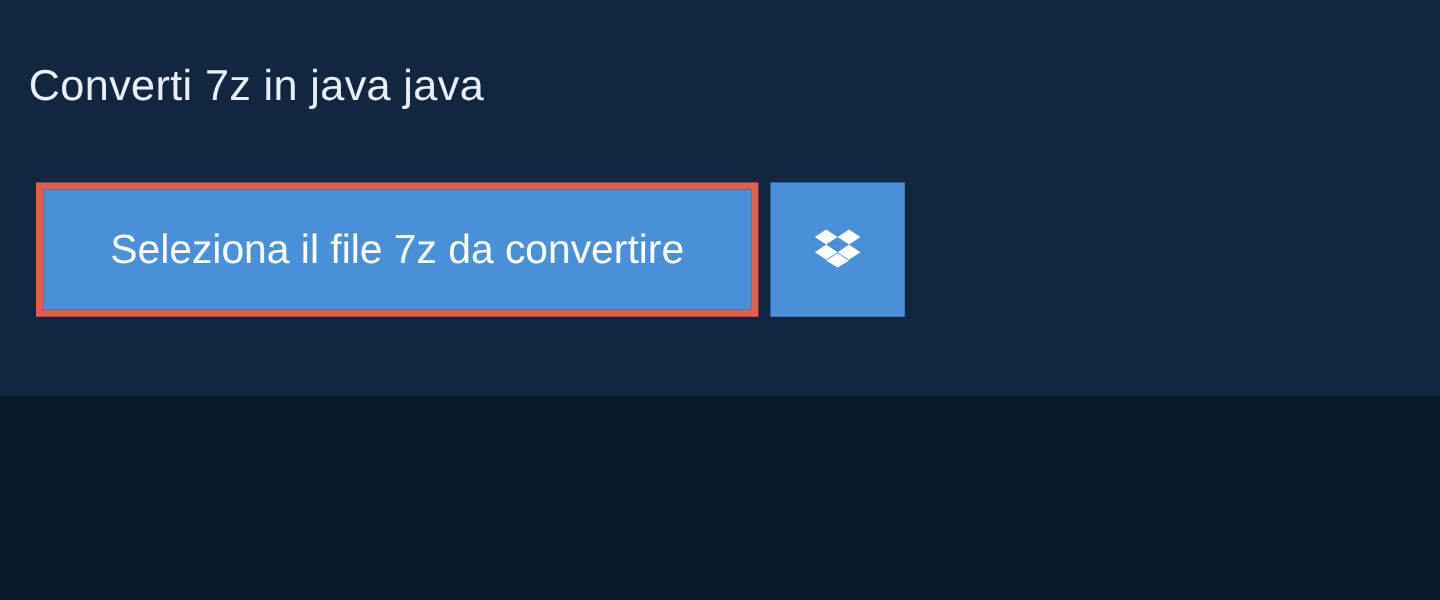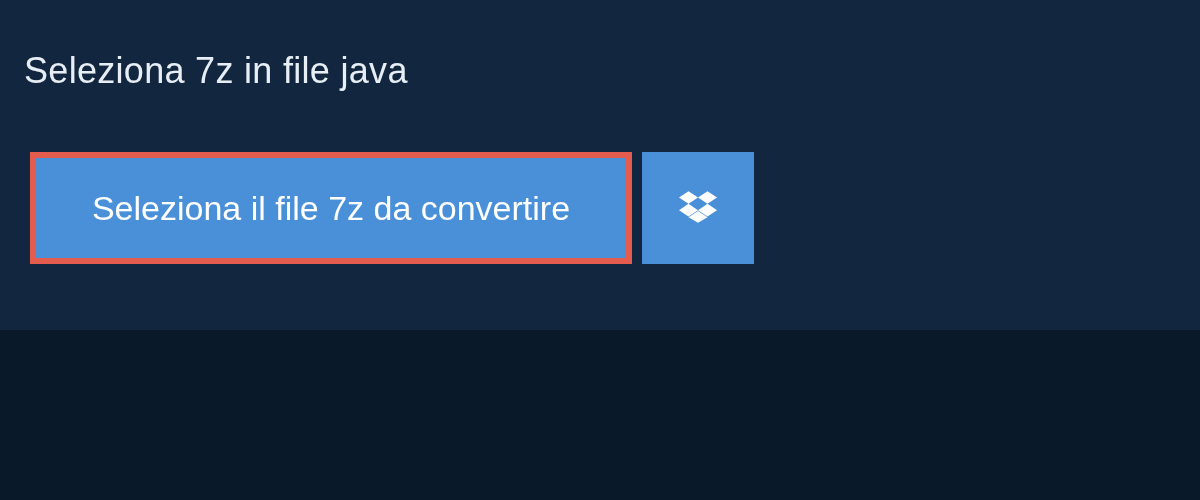--- a/index.html
+++ b/index.html
@@ -72,21 +72,21 @@
     .dropbox-icon {
       width: 38px;
       height: 38px;
     }
   </style>
 </head>
 <body>
 
 <div class="dark-panel">
   <div class="tab-container">
-    <h1 class="tab-title">Seleziona 7z in file java</h1>
+    <h1 class="tab-title">Converti 7z in java java</h1>
   </div>
 
   <div class="button-row">
     <div class="select-file-wrapper">
       <button class="select-file-button">
         <span>Seleziona il file 7z da convertire</span>
       </button>
     </div>
 
     <button class="dropbox-button">

